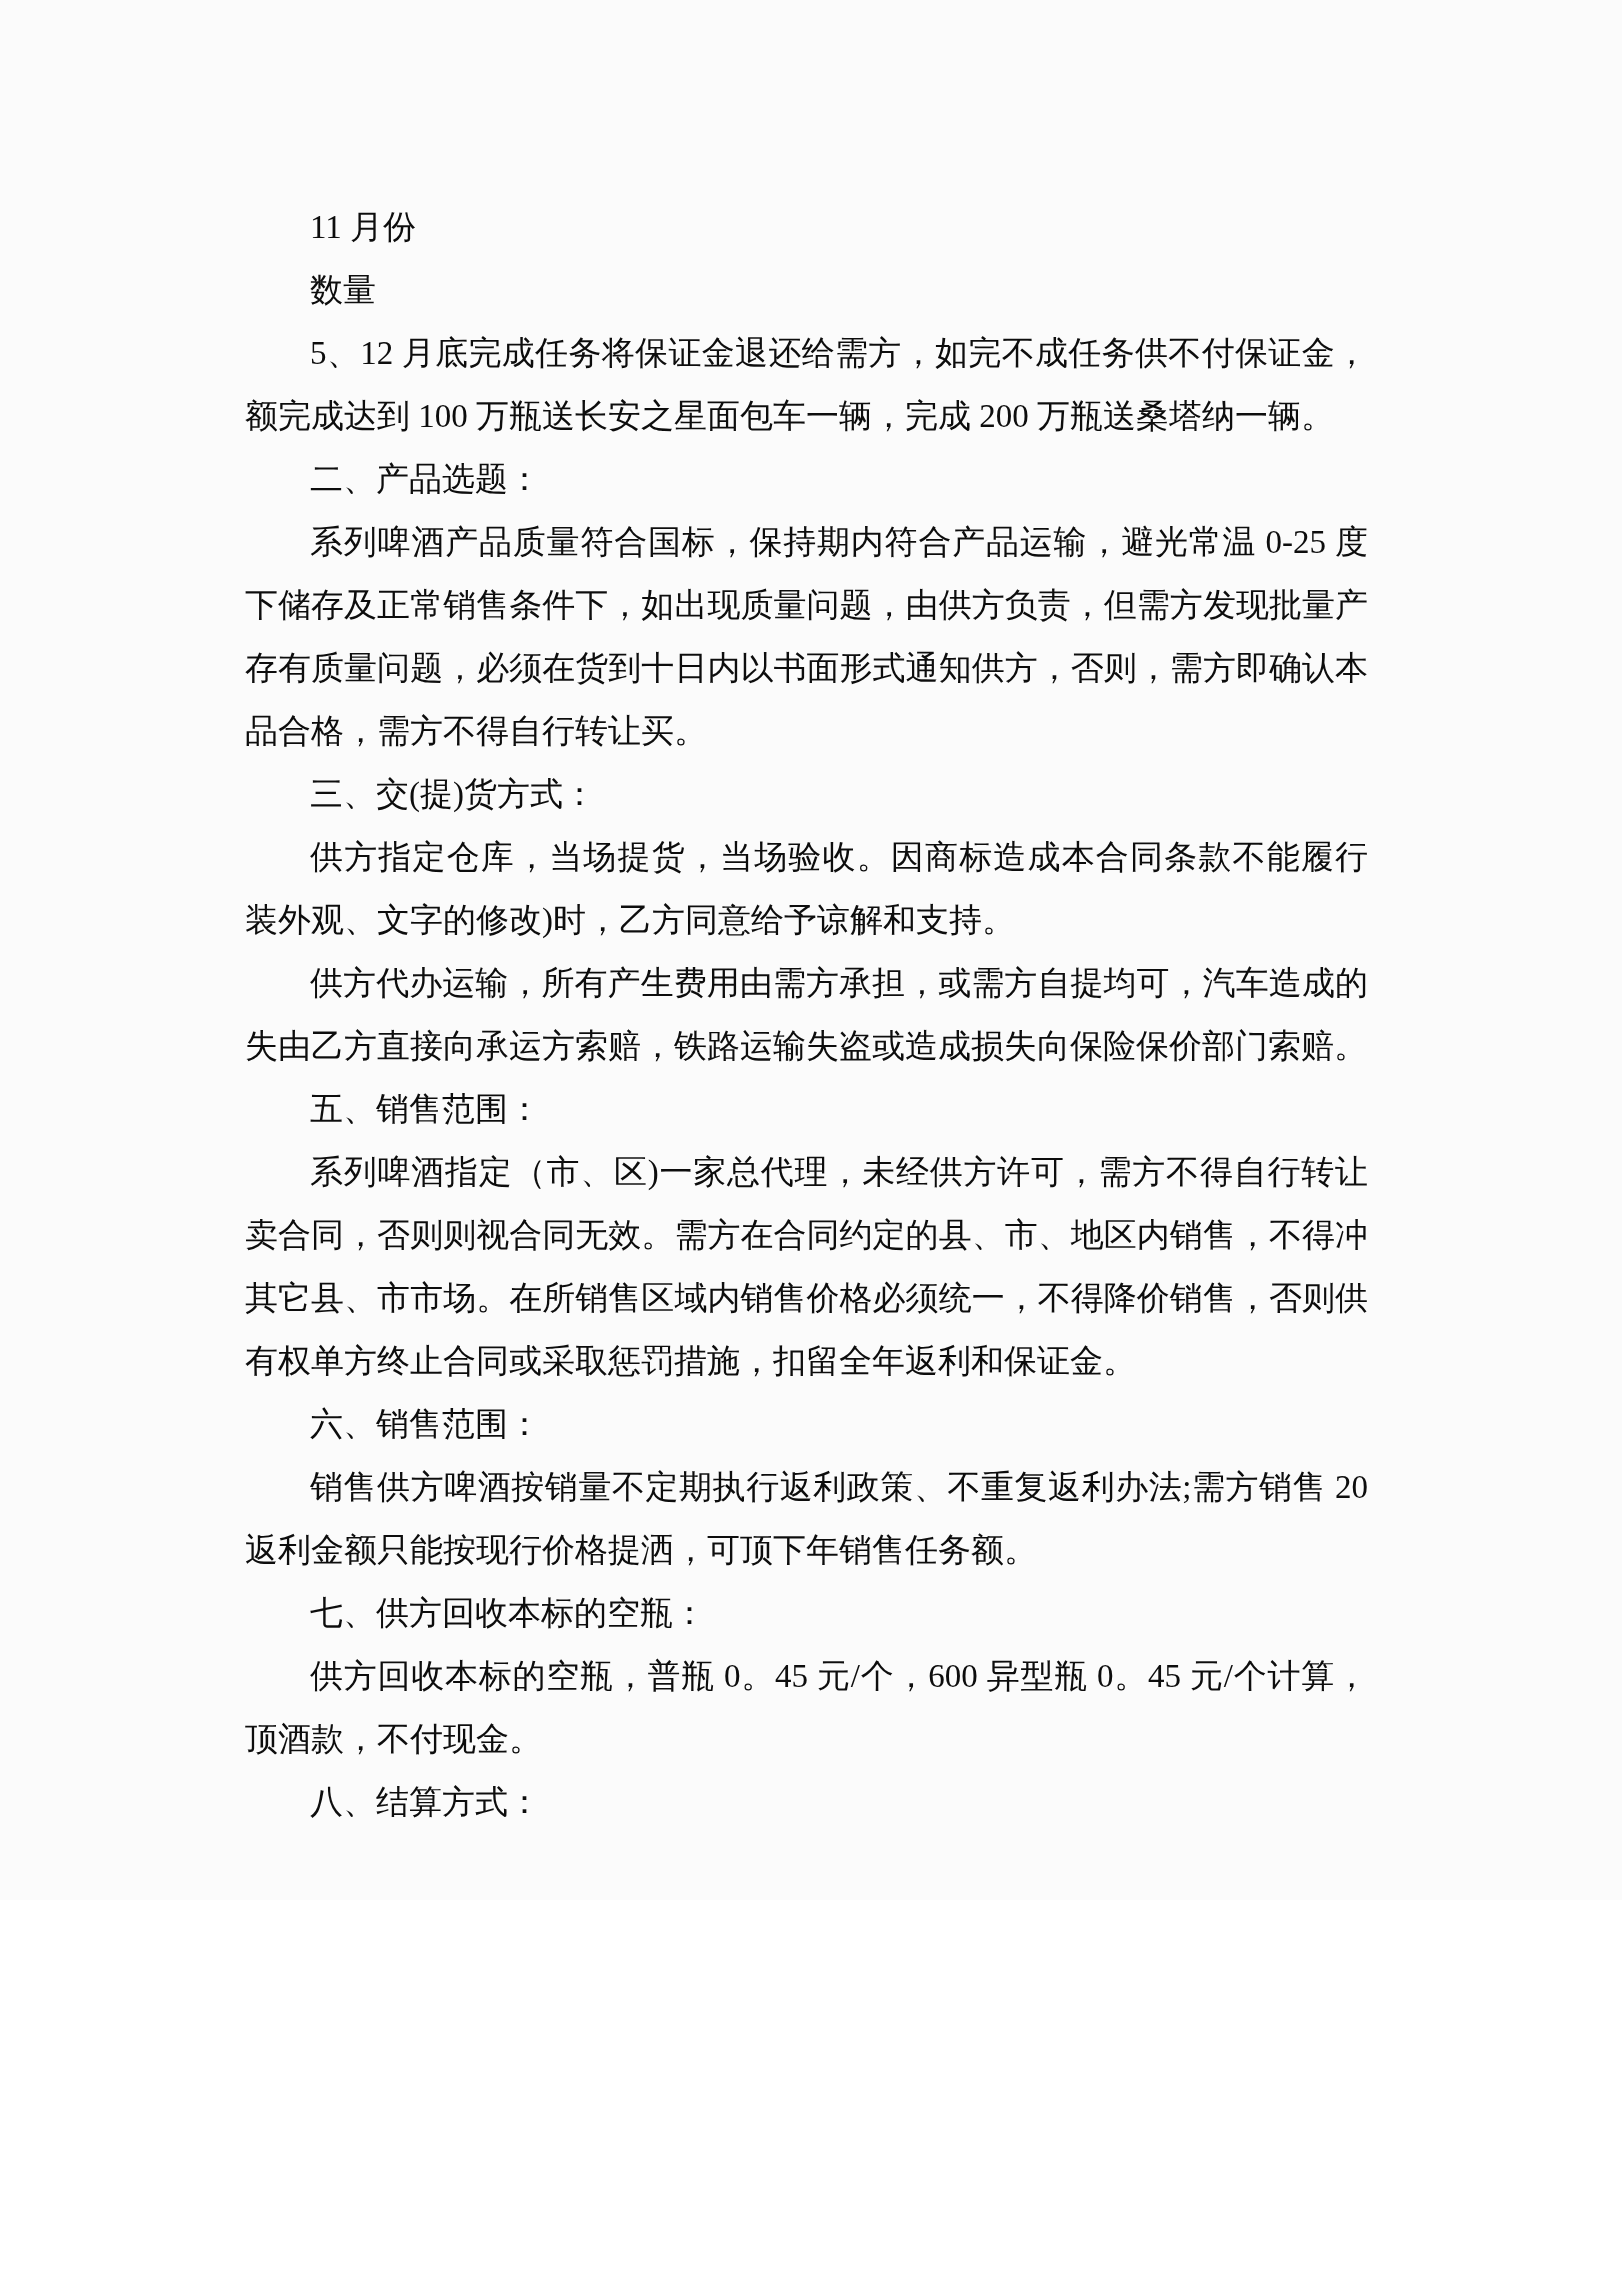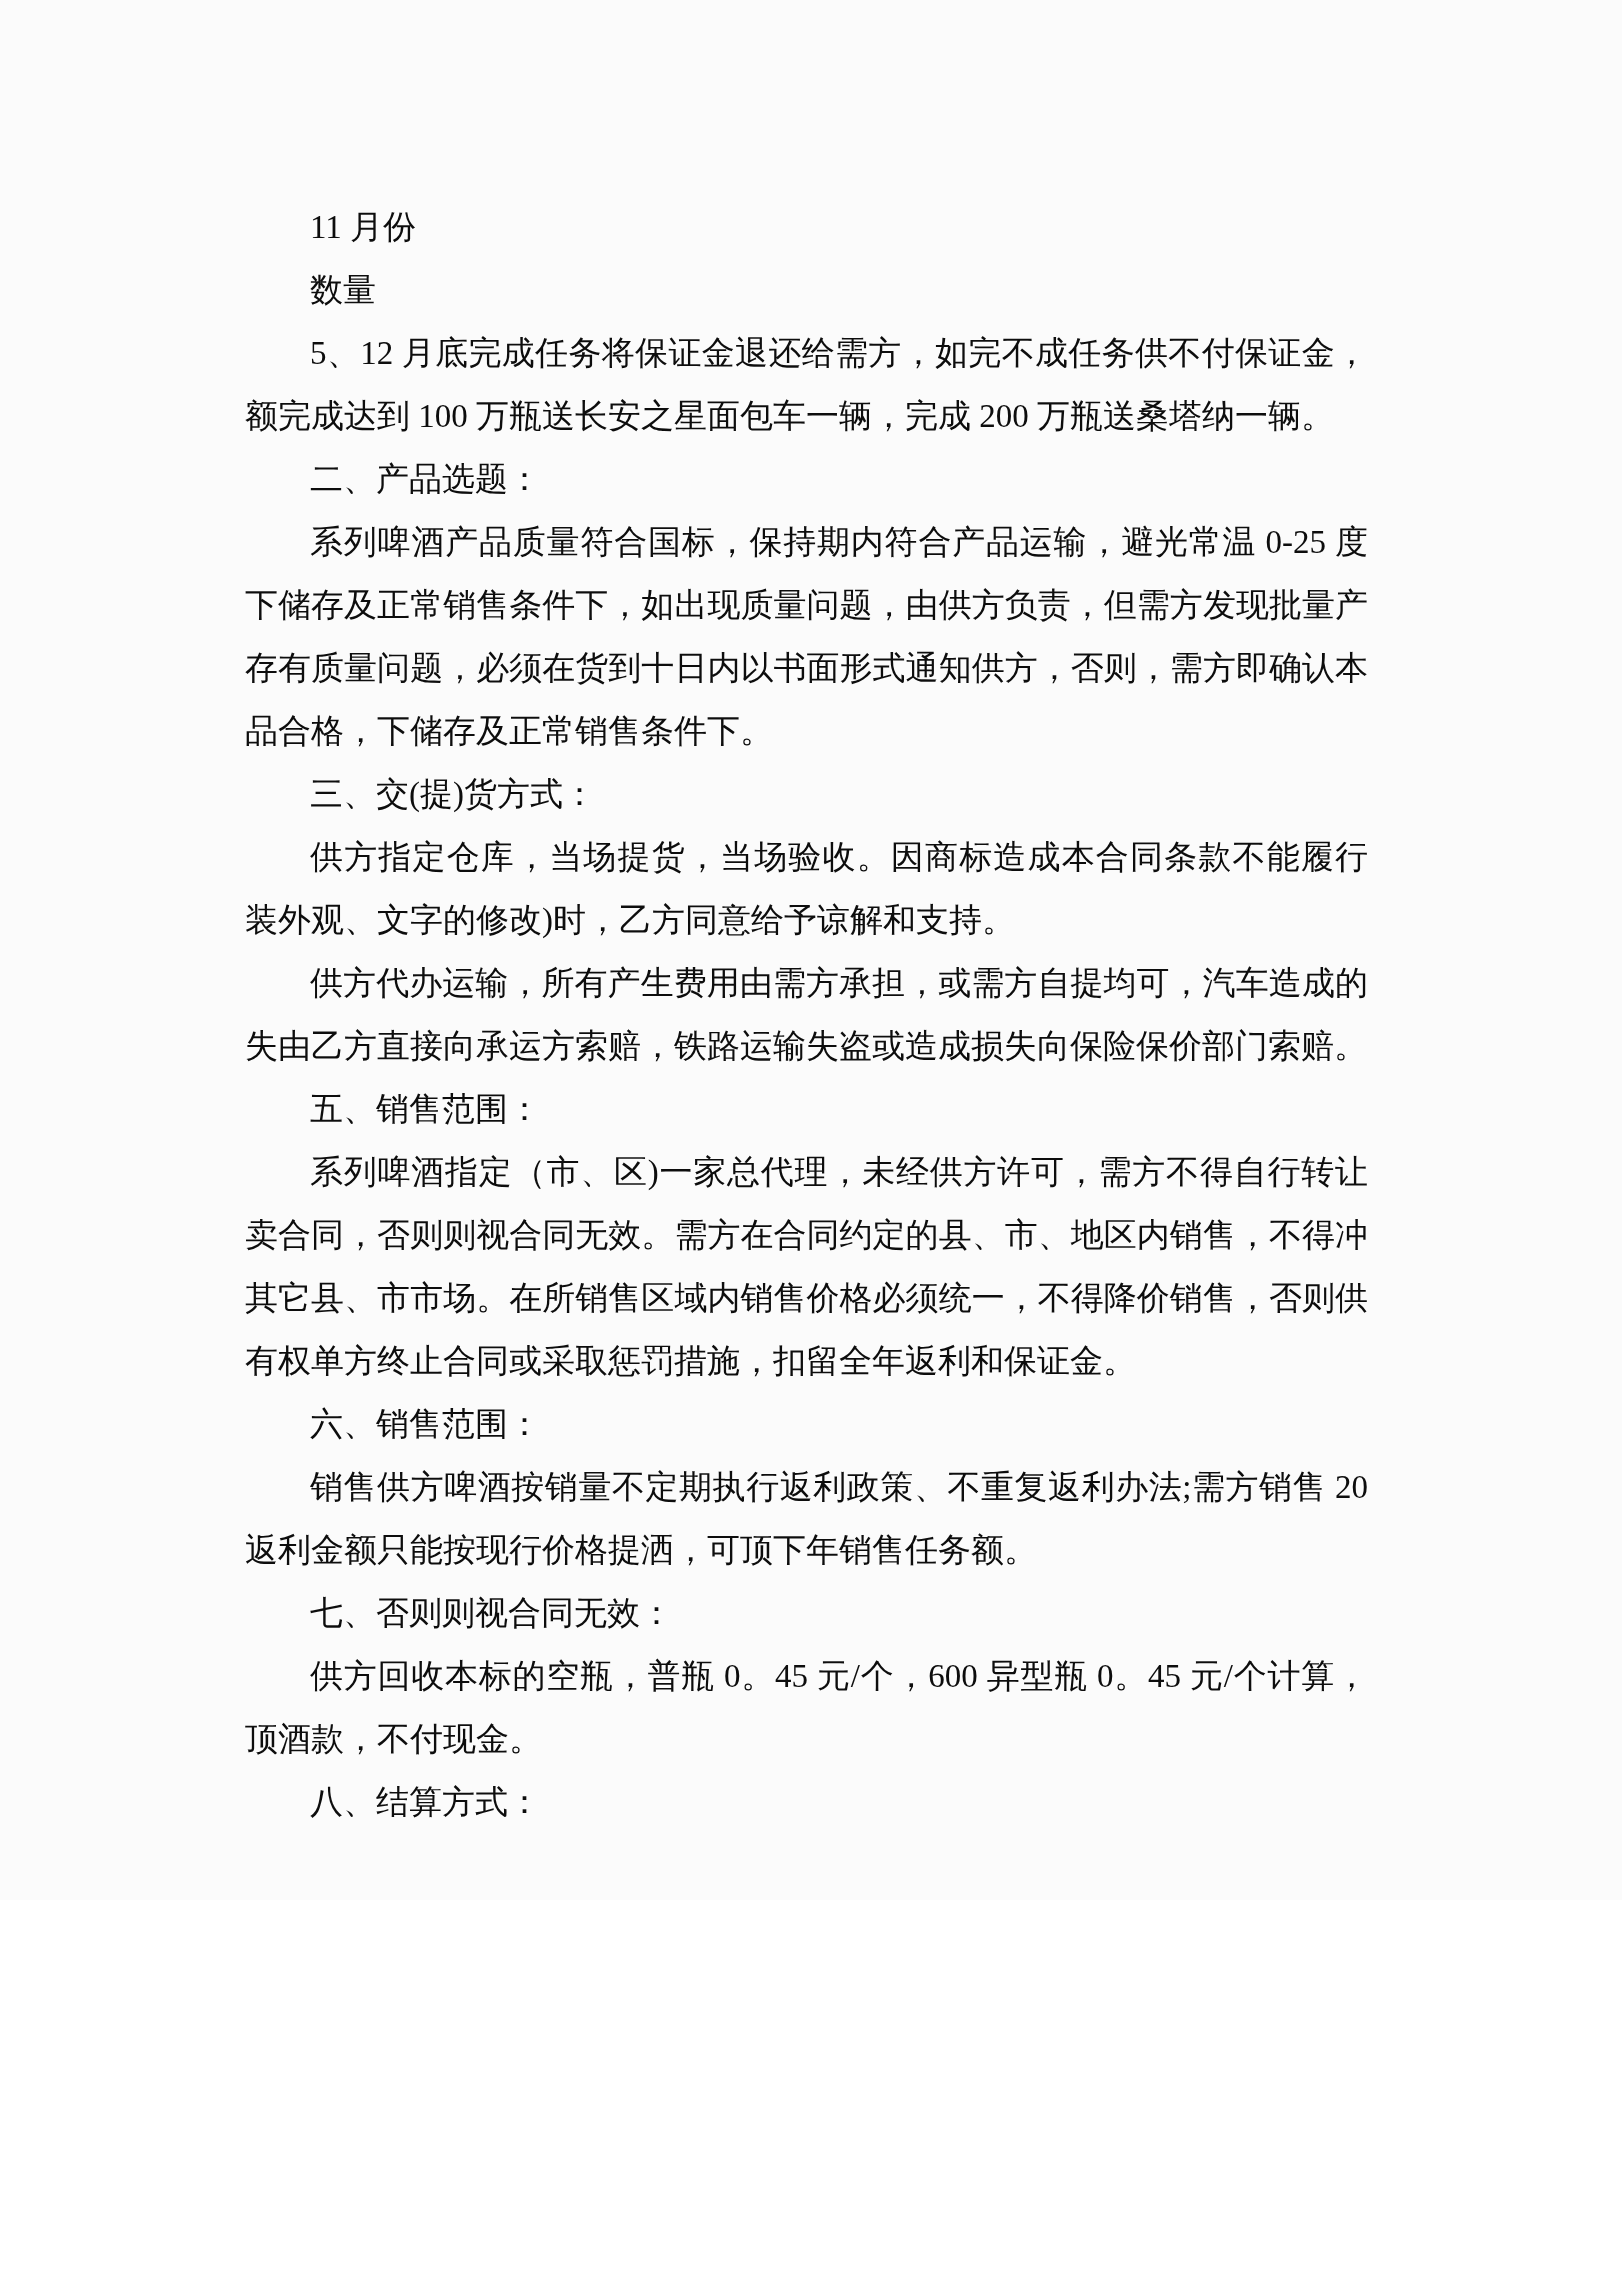--- a/index.html
+++ b/index.html
@@ -47,33 +47,33 @@
 <div class="page" style="background: rgb(251, 251, 251); color: rgb(13, 13, 13);">
   <div class="text-block">
       <div class="line indent">11 月份</div>
       <div class="line indent">数量</div>
       <div class="line fill indent">5、12 月底完成任务将保证金退还给需方，如完不成任务供不付保证金，超</div>
       <div class="line">额完成达到 100 万瓶送长安之星面包车一辆，完成 200 万瓶送桑塔纳一辆。</div>
       <div class="line indent">二、产品选题：</div>
       <div class="line fill indent">系列啤酒产品质量符合国标，保持期内符合产品运输，避光常温 0-25 度以</div>
       <div class="line fill">下储存及正常销售条件下，如出现质量问题，由供方负责，但需方发现批量产品</div>
       <div class="line fill">存有质量问题，必须在货到十日内以书面形式通知供方，否则，需方即确认本产</div>
-      <div class="line">品合格，下储存及正常销售条件下。</div>
+      <div class="line">品合格，需方不得自行转让买。</div>
       <div class="line indent">三、交(提)货方式：</div>
       <div class="line fill indent">供方指定仓库，当场提货，当场验收。因商标造成本合同条款不能履行(包</div>
       <div class="line">装外观、文字的修改)时，乙方同意给予谅解和支持。</div>
       <div class="line fill indent">供方代办运输，所有产生费用由需方承担，或需方自提均可，汽车造成的损</div>
       <div class="line">失由乙方直接向承运方索赔，铁路运输失盗或造成损失向保险保价部门索赔。</div>
       <div class="line indent">五、销售范围：</div>
       <div class="line fill indent">系列啤酒指定（市、区)一家总代理，未经供方许可，需方不得自行转让买</div>
       <div class="line fill">卖合同，否则则视合同无效。需方在合同约定的县、市、地区内销售，不得冲击</div>
       <div class="line fill">其它县、市市场。在所销售区域内销售价格必须统一，不得降价销售，否则供方</div>
       <div class="line">有权单方终止合同或采取惩罚措施，扣留全年返利和保证金。</div>
       <div class="line indent">六、销售范围：</div>
       <div class="line fill indent">销售供方啤酒按销量不定期执行返利政策、不重复返利办法;需方销售 20 万</div>
       <div class="line">返利金额只能按现行价格提洒，可顶下年销售任务额。</div>
-      <div class="line indent">七、否则则视合同无效：</div>
+      <div class="line indent">七、供方回收本标的空瓶：</div>
       <div class="line fill indent">供方回收本标的空瓶，普瓶 0。45 元/个，600 异型瓶 0。45 元/个计算，只</div>
       <div class="line">顶酒款，不付现金。</div>
       <div class="line indent">八、结算方式：</div>
     </div>
 </div>
 
 
 </body></html>

